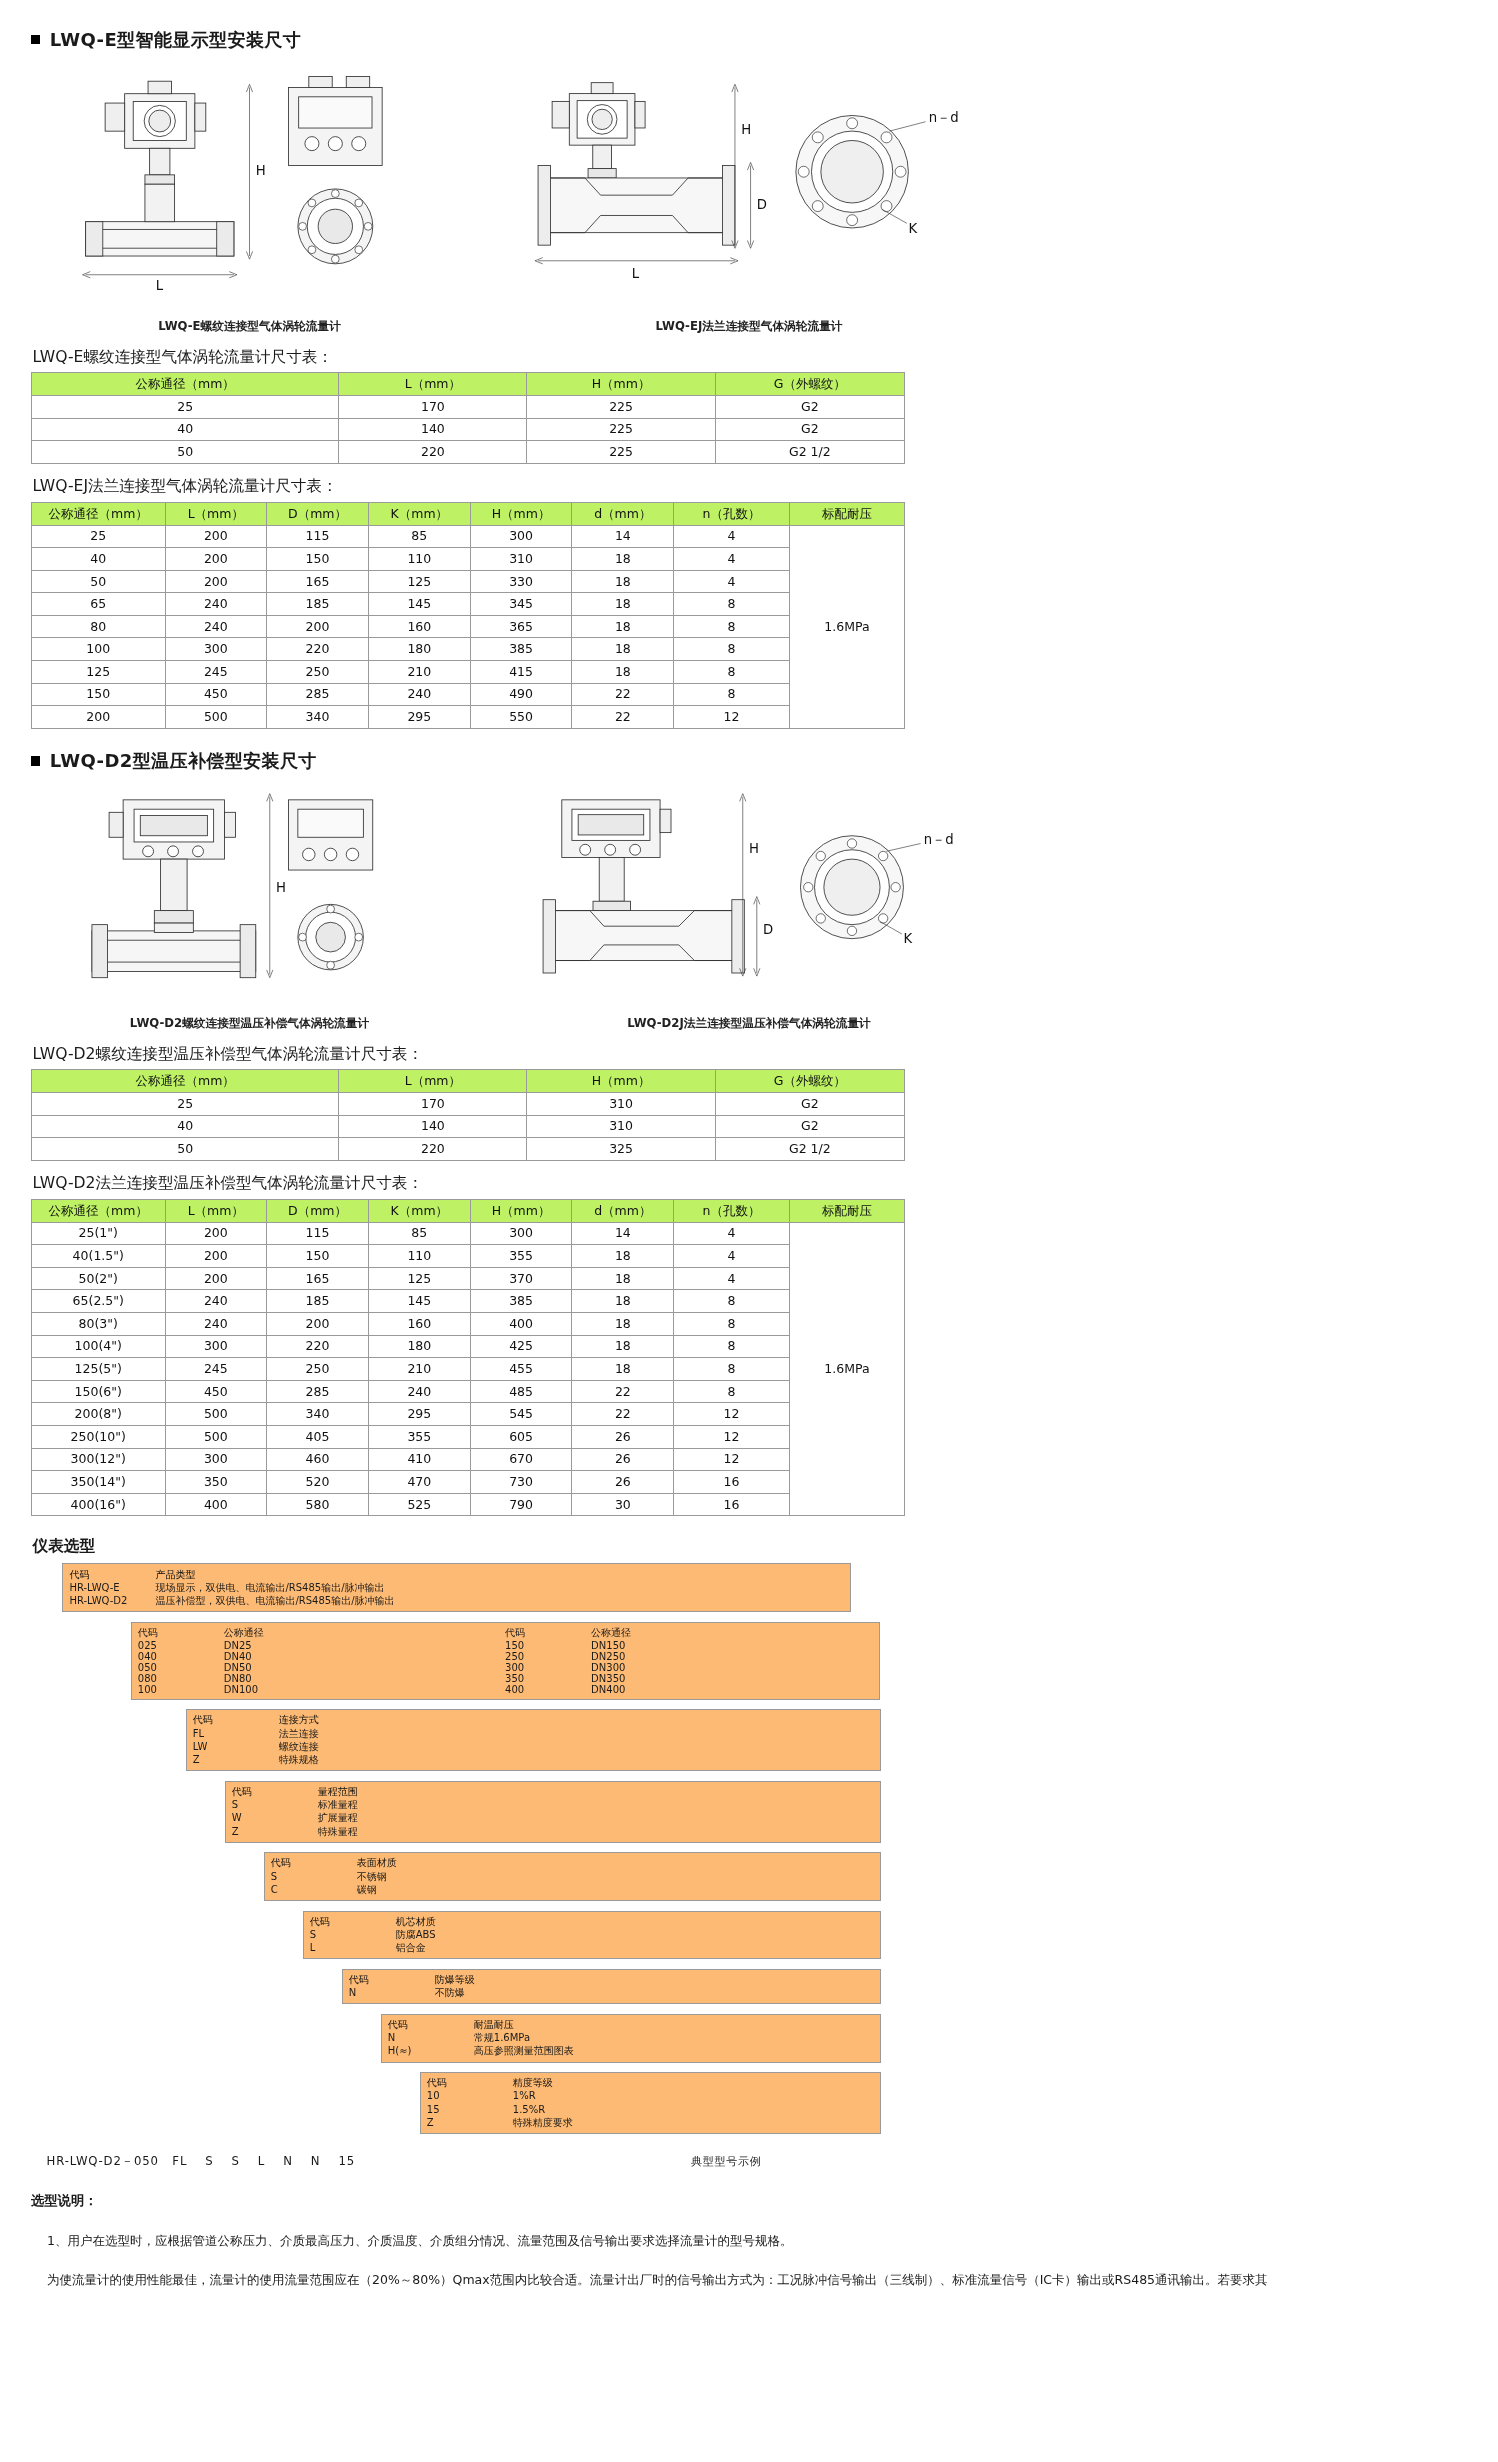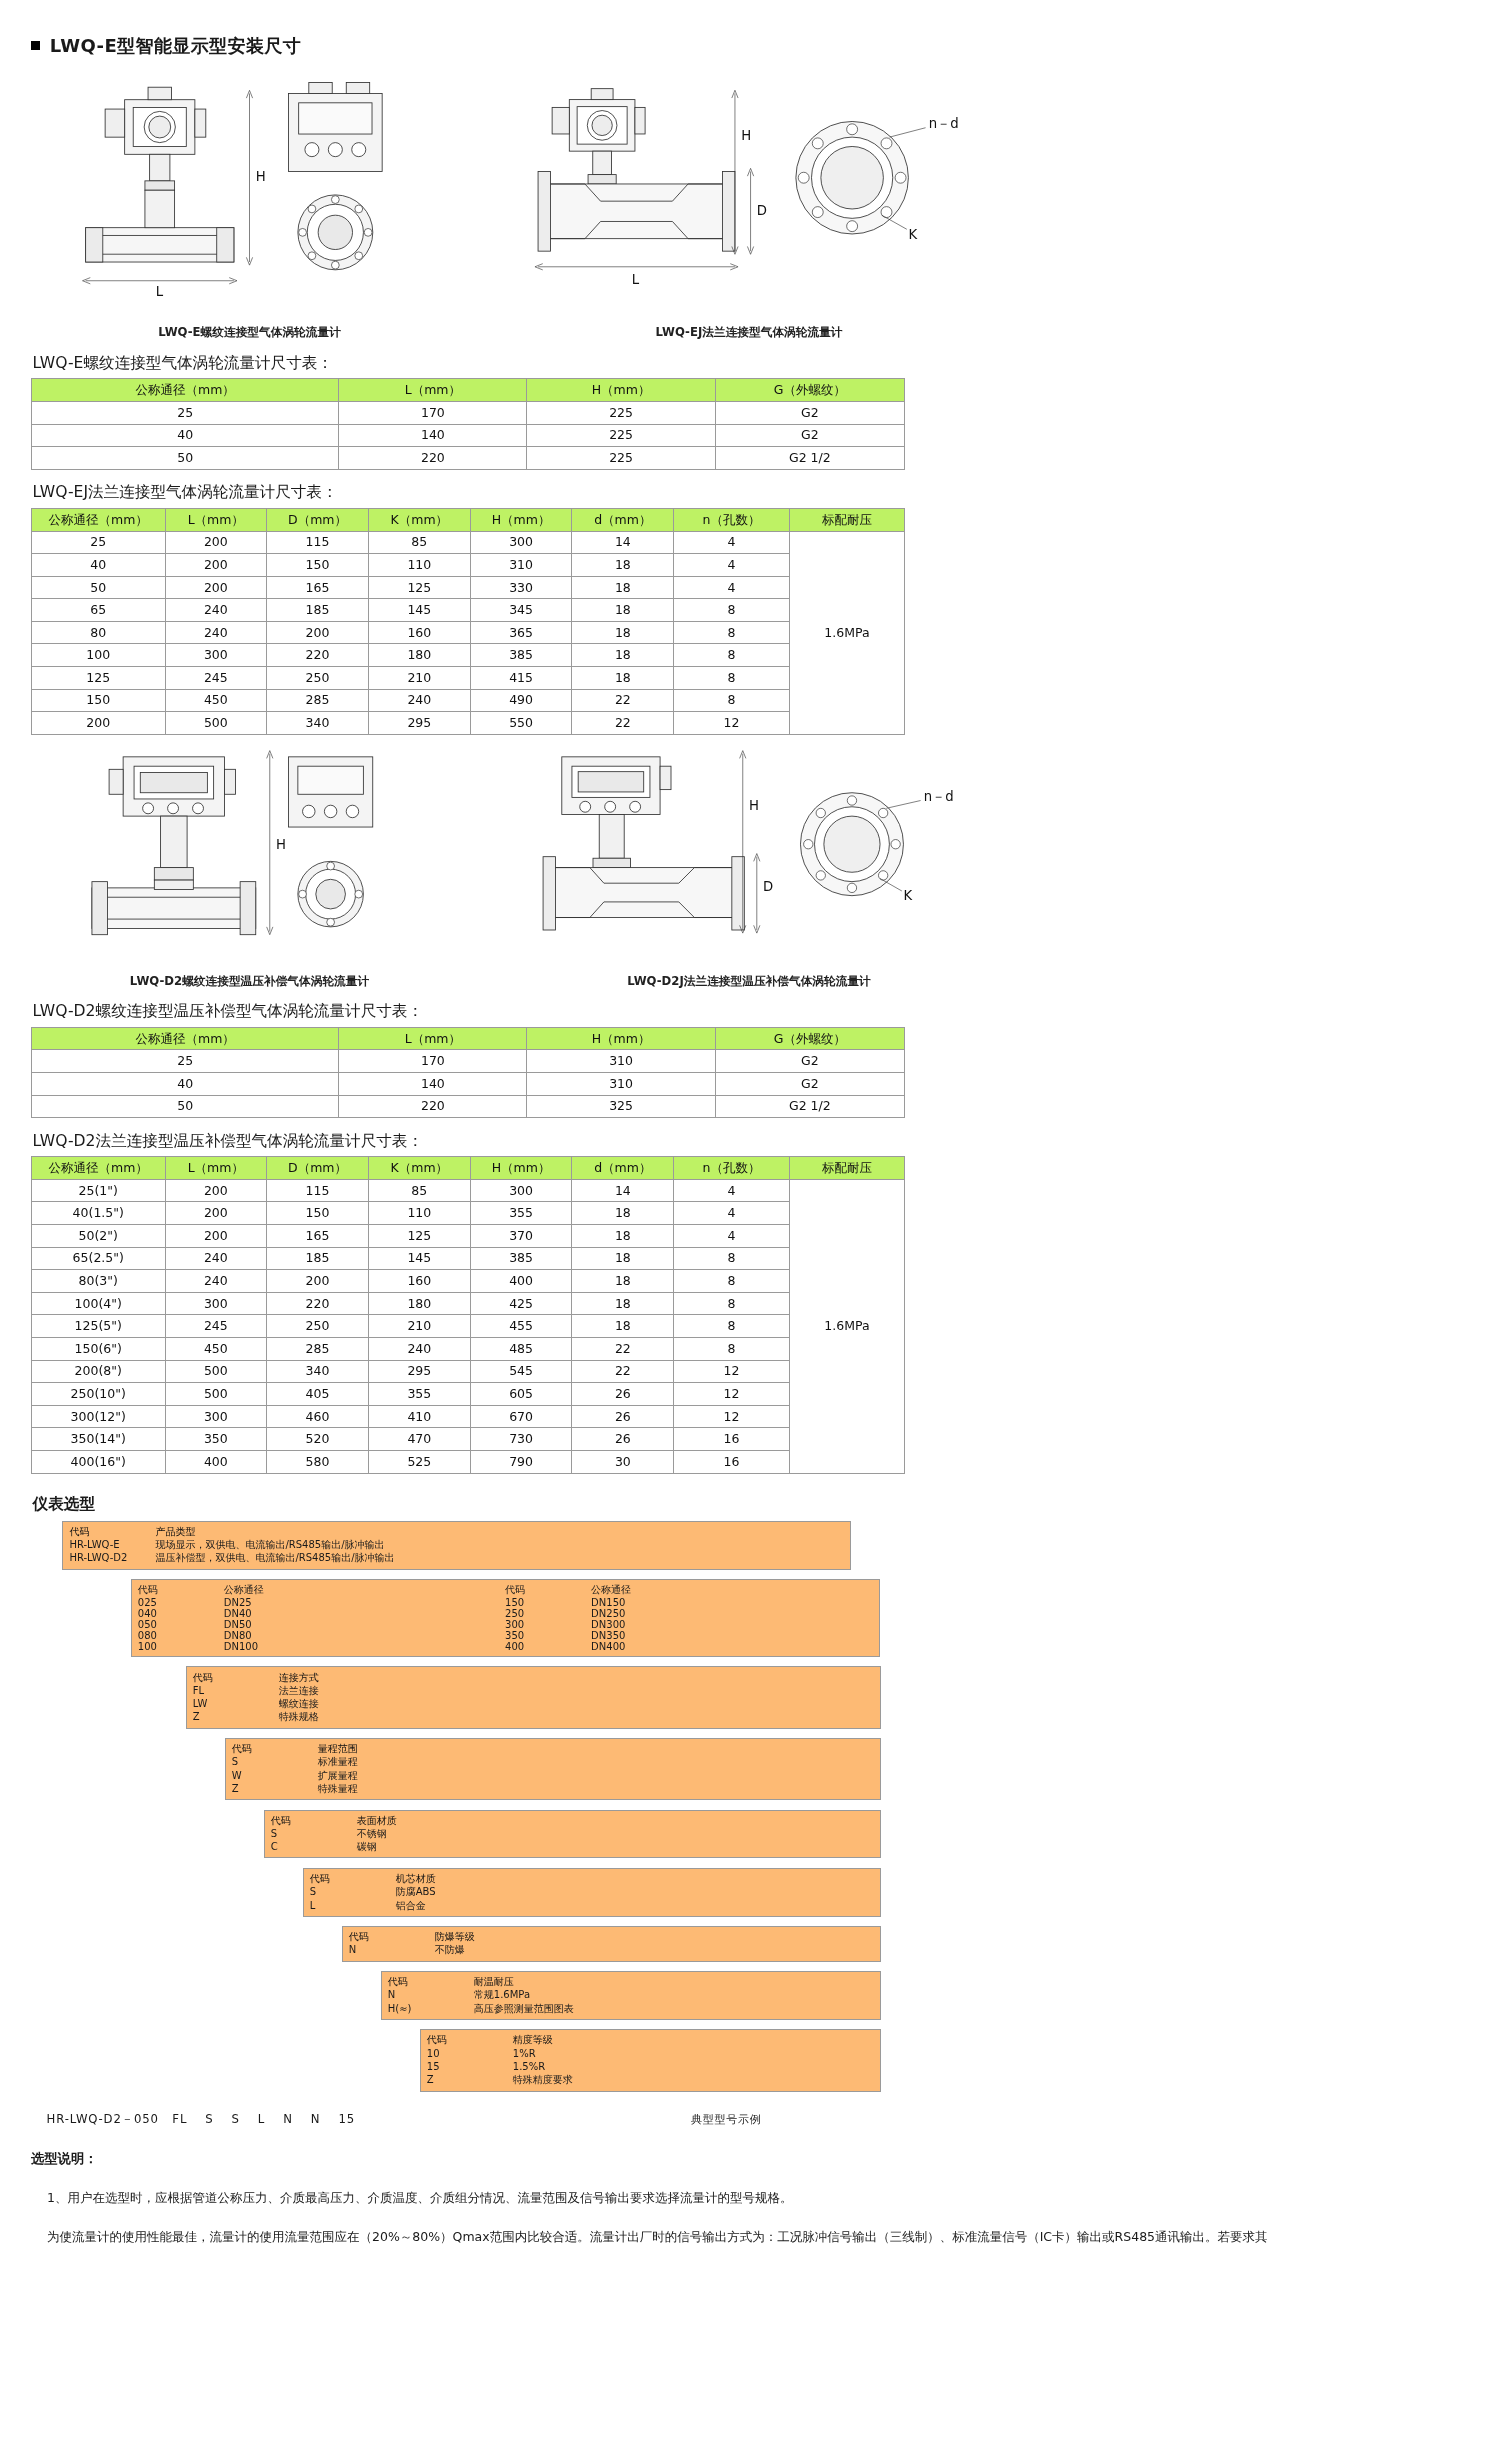--- a/index.html
+++ b/index.html
@@ -3,21 +3,21 @@
 <meta charset="utf-8">
 <style>
   html,body{margin:0;padding:0;}
   body{
     width:1499px;
     background:#ffffff;
     font-family:"DejaVu Sans","Liberation Sans",sans-serif;
     color:#1a1a1a;
     -webkit-font-smoothing:antialiased;
   }
-  .page{width:1414px;box-sizing:border-box;padding:26px 31px 31px 31px;}
+  .page{width:1414px;box-sizing:border-box;padding:20px 31px 31px 31px;}
 
   
   .sec-head{display:flex;align-items:center;gap:9.4px;margin:7.8px 0 4.7px 0;}
   .sec-head .bullet{width:9.4px;height:9.4px;background:#000;display:inline-block;}
   .sec-head .txt{font-size:18px;font-weight:bold;letter-spacing:0.4px;}
   .drawing-row{display:flex;align-items:flex-end;gap:0px;}
   .fig{position:relative;}
   .fig-cap{text-align:center;font-size:11.7px;color:#222;margin-top:4.7px;font-weight:bold;}
 
   svg{display:block;}
@@ -330,20 +330,24 @@
           <td>500</td>
           <td>340</td>
           <td>295</td>
           <td>550</td>
           <td>22</td>
           <td>12</td>
         </tr>
       </tbody>
   </table>
 
+  <div class="sec-head" style="margin-top:20px;">
+    <span class="bullet"></span>
+    <span class="txt">LWQ-D2型温压补偿型安装尺寸</span>
+  </div>
 
   <div class="drawing-row" style="gap:31px;">
     <div class="fig">
       <svg width="437" height="234" viewBox="0 0 560 300">
         <g fill="none" stroke="#333" stroke-width="1.1">
           <rect x="118" y="28" width="130" height="76" fill="#f4f4f4"></rect>
           <rect x="132" y="40" width="102" height="42" fill="#fff"></rect>
           <rect x="140" y="48" width="86" height="26" fill="#e9e9e9"></rect>
           <circle cx="150" cy="94" r="7" fill="#fff"></circle>
           <circle cx="182" cy="94" r="7" fill="#fff"></circle>

